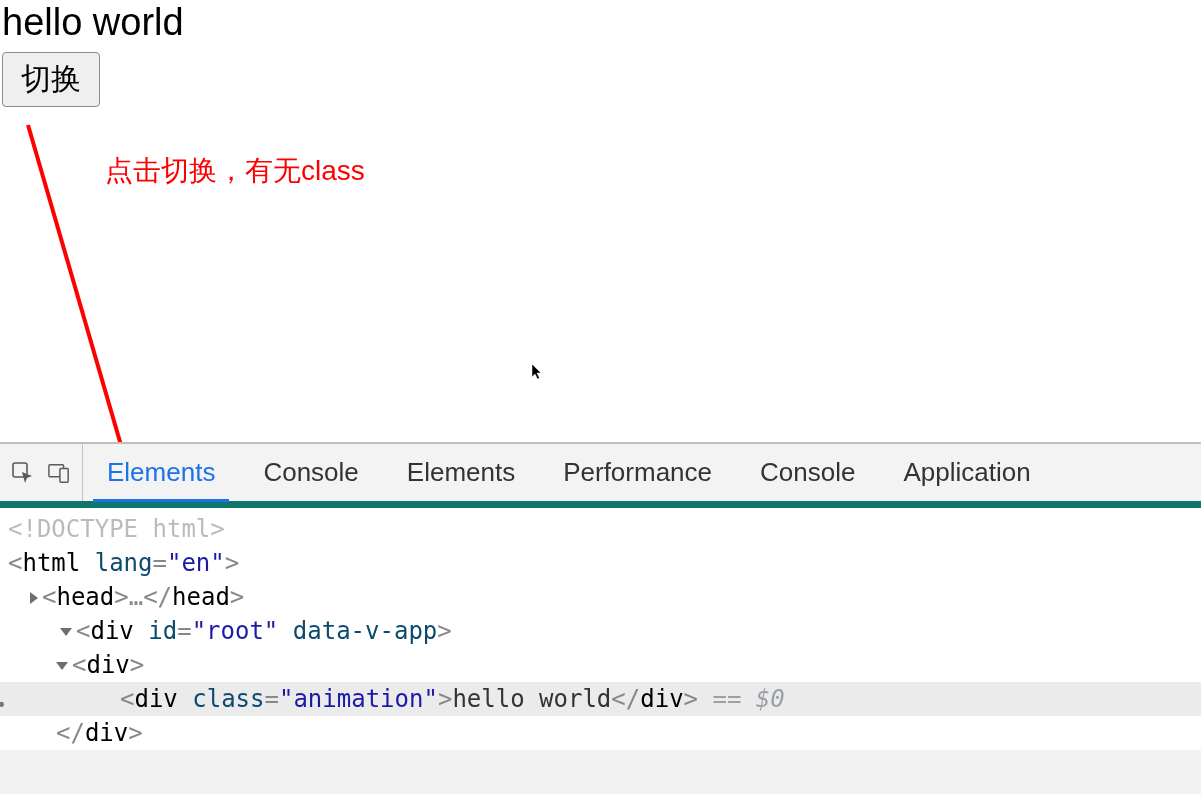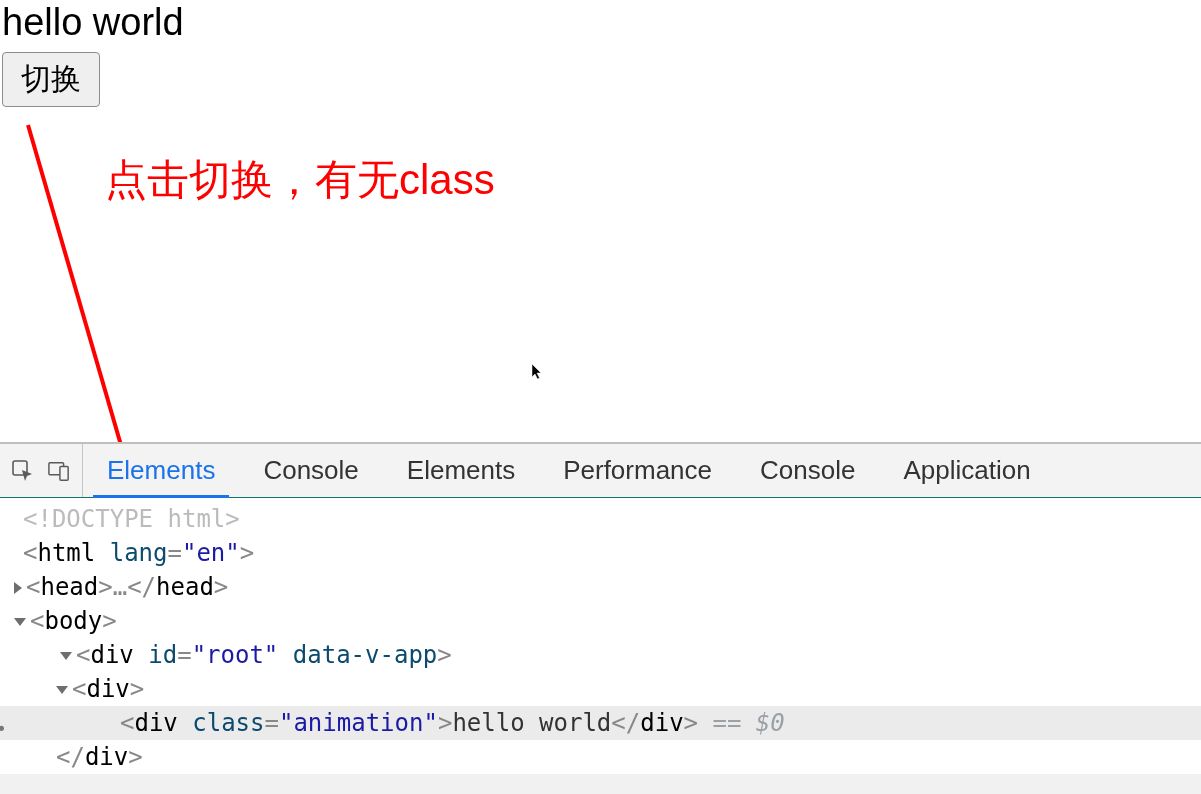--- a/index.html
+++ b/index.html
@@ -35,21 +35,21 @@
       color: #000;
       font-family: inherit;
     }
 
     
     .annotation-text {
       position: absolute;
       left: 105px;
       top: 152px;
       color: #ff0000;
-      font-size: 42px;
+      font-size: 28px;
       font-weight: 400;
     }
     .arrow-svg {
       position: absolute;
       left: 0;
       top: 0;
       pointer-events: none;
     }
 
     
@@ -67,22 +67,22 @@
       left: 0;
       right: 0;
       top: 442px;
       bottom: 0;
       border-top: 2px solid #bfbfbf;
       background: #f1f1f1;
     }
     .devtools-toolbar {
       display: flex;
       align-items: stretch;
-      height: 54px;
-      border-bottom: 1px solid #0f766e;
+      height: 64px;
+      border-bottom: 7px solid #0f766e;
       background: #f3f3f3;
     }
     .dt-iconbox {
       display: flex;
       align-items: center;
       padding: 0 12px;
       gap: 14px;
       border-right: 1px solid #c4c4c4;
     }
     .dt-icon {
@@ -125,22 +125,22 @@
       font-family: "Menlo", "Consolas", "DejaVu Sans Mono", monospace;
       font-size: 24px;
       line-height: 34px;
       padding: 4px 0 0 0;
       color: #333;
     }
     .tree-line {
       white-space: pre;
       padding-left: 8px;
     }
-    .indent-1 { padding-left: 16px; margin-left: 7px; }
-    .indent-2 { padding-left: 14px; }
+    .indent-1 { padding-left: 8px; }
+    .indent-2 { padding-left: 30px; }
     .indent-3 { padding-left: 60px; }
     .indent-4 { padding-left: 56px; }
     .indent-5 { padding-left: 120px; }
     .tag-brackets { color: #888; }
     .tag-name { color: #000000; }
     .attr-name { color: #0c4a6e; }
     .attr-value { color: #1a1aa6; }
     .attr-eq { color: #888; }
     .doctype { color: #bbbbbb; }
     .ellips { color: #888; }
@@ -227,21 +227,20 @@
     </div>
   </div>
 
   <div class="elements-panel">
     <div class="tree-line indent-1"><span class="doctype">&lt;!DOCTYPE html&gt;</span></div>
 
     <div class="tree-line indent-1"><span class="tag-brackets">&lt;</span><span class="tag-name">html</span> <span class="attr-name">lang</span><span class="attr-eq">=</span><span class="attr-value">"en"</span><span class="tag-brackets">&gt;</span></div>
 
     <div class="tree-line indent-2"><span class="arrow-tri arrow-right"></span><span class="tag-brackets">&lt;</span><span class="tag-name">head</span><span class="tag-brackets">&gt;</span><span class="ellips">…</span><span class="tag-brackets">&lt;/</span><span class="tag-name">head</span><span class="tag-brackets">&gt;</span></div>
 
-    <div class="tree-line indent-2"><span class="arrow-tri arrow-down"></span><span class="tag-brackets">&lt;</span><span class="tag-name">body</span><span class="tag-brackets">&gt;</span></div>
 
     <div class="tree-line indent-3"><span class="arrow-tri arrow-down"></span><span class="tag-brackets">&lt;</span><span class="tag-name">div</span> <span class="attr-name">id</span><span class="attr-eq">=</span><span class="attr-value">"root"</span> <span class="attr-name">data-v-app</span><span class="tag-brackets">&gt;</span></div>
 
     <div class="tree-line indent-4"><span class="arrow-tri arrow-down"></span><span class="tag-brackets">&lt;</span><span class="tag-name">div</span><span class="tag-brackets">&gt;</span></div>
 
     <div class="tree-line indent-5 selected-line"><span class="tag-brackets">&lt;</span><span class="tag-name">div</span> <span class="attr-name">class</span><span class="attr-eq">=</span><span class="attr-value">"animation"</span><span class="tag-brackets">&gt;</span><span class="node-text">hello world</span><span class="tag-brackets">&lt;/</span><span class="tag-name">div</span><span class="tag-brackets">&gt;</span><span class="eq-sel"> == $0</span></div>
 
 
     <div class="tree-line indent-4"><span class="tag-brackets">&lt;/</span><span class="tag-name">div</span><span class="tag-brackets">&gt;</span></div>
   </div>

